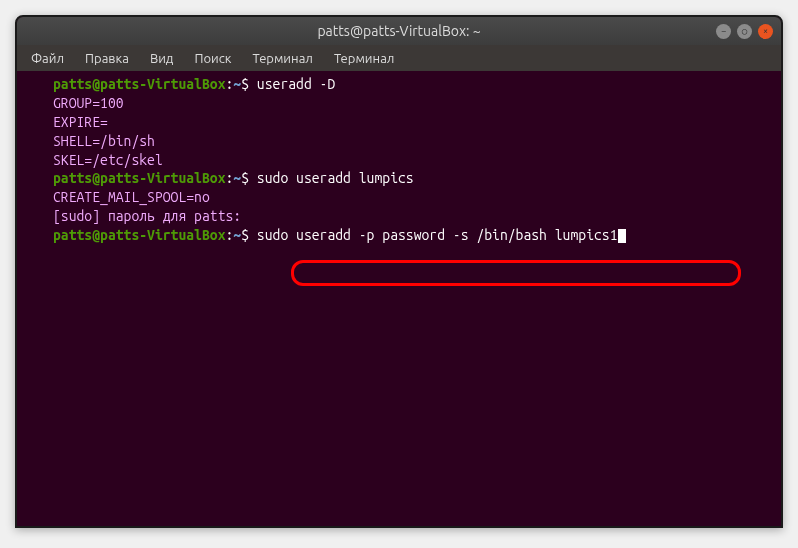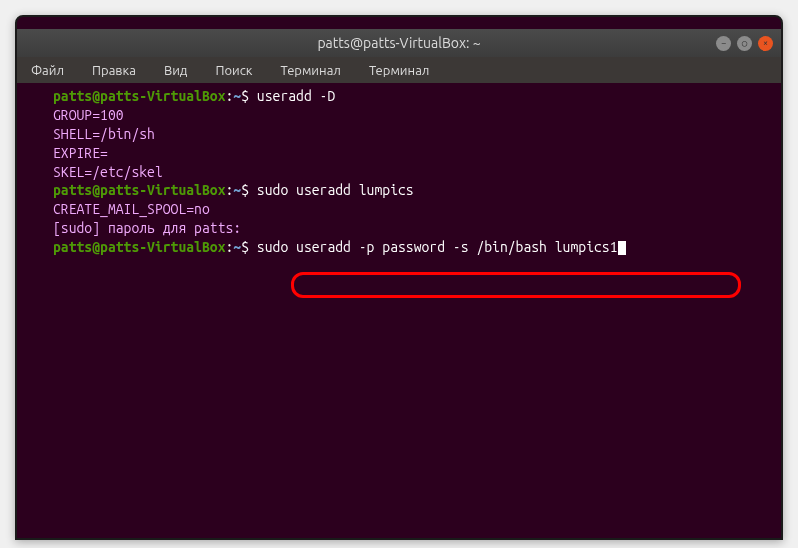--- a/index.html
+++ b/index.html
@@ -21,21 +21,20 @@
       border: 2px solid #1a1a1a;
     }
     .titlebar {
       background: linear-gradient(to bottom, #4a4a4a, #3c3c3c);
       height: 28px;
       display: flex;
       align-items: center;
       justify-content: center;
       position: relative;
       padding: 0 10px;
-      margin-top: 12px;
     }
     .titlebar-text {
       color: #dcdcdc;
       font-size: 14px;
       font-family: "Ubuntu", sans-serif;
     }
     .window-controls {
       position: absolute;
       right: 8px;
       display: flex;
@@ -55,21 +54,21 @@
     }
     .win-min { background: #8b8b8b; }
     .win-max { background: #8b8b8b; }
     .win-close { background: #e95420; }
     .menubar {
       background: #3c3836;
       height: 26px;
       display: flex;
       align-items: center;
       padding: 0 6px;
-      gap: 12px;
+      gap: 5px;
     }
     .menu-item {
       color: #dcdcdc;
       font-size: 13px;
       font-family: "Ubuntu", sans-serif;
       padding: 3px 8px;
       cursor: pointer;
     }
     .terminal-body {
       background: #2c001e;
@@ -128,22 +127,22 @@
     <span class="menu-item">Правка</span>
     <span class="menu-item">Вид</span>
     <span class="menu-item">Поиск</span>
     <span class="menu-item">Терминал</span>
     <span class="menu-item">Терминал</span>
   </div>
   <div class="terminal-body">
     <div class="terminal-content">
       <div class="line"><span class="prompt-user">patts@patts-VirtualBox</span><span class="prompt-white">:</span><span class="prompt-path">~</span><span class="prompt-white">$ </span><span class="cmd-text">useradd -D</span></div>
       <div class="line output">GROUP=100</div>
+      <div class="line output">EXPIRE=</div>
       <div class="line output">SHELL=/bin/sh</div>
-      <div class="line output">EXPIRE=</div>
       <div class="line output">SKEL=/etc/skel</div>
       <div class="line"><span class="prompt-user">patts@patts-VirtualBox</span><span class="prompt-white">:</span><span class="prompt-path">~</span><span class="prompt-white">$ </span><span class="cmd-text">sudo useradd lumpics</span></div>
       <div class="line output">CREATE_MAIL_SPOOL=no</div>
       <div class="line output">[sudo] пароль для patts: </div>
       <div class="line"><span class="prompt-user">patts@patts-VirtualBox</span><span class="prompt-white">:</span><span class="prompt-path">~</span><span class="prompt-white">$ </span><span class="cmd-text">sudo useradd -p password -s /bin/bash lumpics1</span><span class="cursor-block"></span></div>
       <div class="red-box" style="left: 238px; top: 185px; width: 450px; height: 26px;"></div>
     </div>
   </div>
 </div>
 

